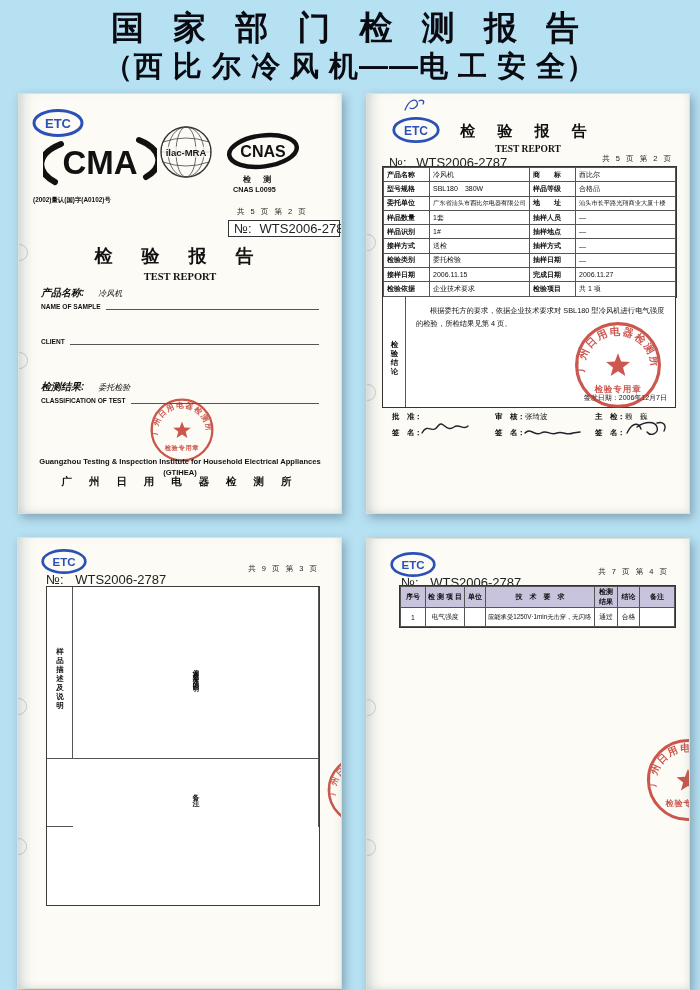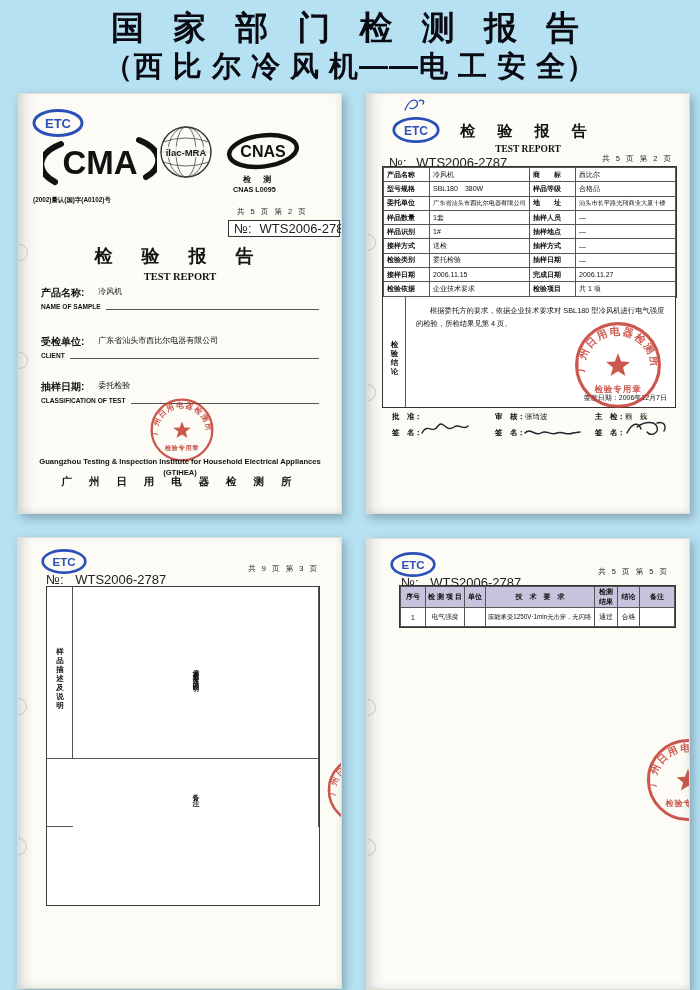--- a/index.html
+++ b/index.html
@@ -20,21 +20,21 @@
   #page3{left:17px;top:537px;width:323px;height:450px;}
   #page4{left:366px;top:538px;width:322px;height:450px;}
   .punch{position:absolute;left:-8px;width:15px;height:15px;border:1px solid #cfcfc4;border-radius:50%;background:transparent;}
   .pageno{font-size:7.5px;letter-spacing:2px;color:#222;white-space:nowrap;}
   .no-text{font-size:13px;white-space:nowrap;color:#222;}
   .rpt-title-cn{text-align:center;font-weight:bold;color:#111;white-space:nowrap;}
   .rpt-title-en{text-align:center;font-weight:bold;font-family:"Liberation Serif",serif;color:#111;white-space:nowrap;}
   
   .no-box{border:1.2px solid #333;display:flex;align-items:center;padding:0 5px;gap:8px;background:#fff;}
   .field{left:22px;width:278px;}
-  .f-line1{display:flex;align-items:flex-start;gap:14px;}
+  .f-line1{display:flex;align-items:center;gap:14px;font-style:italic;}
   .f-cn{font-weight:bold;font-size:10px;color:#111;white-space:nowrap;}
   .f-val{font-size:8px;color:#111;white-space:nowrap;}
   .f-line2{display:flex;align-items:flex-end;margin-top:1px;}
   .f-en{font-size:6.6px;font-weight:bold;color:#111;white-space:nowrap;}
   .f-rule{flex:1;border-bottom:1px solid #555;margin-left:5px;height:8px;}
   .footer-cn{text-align:center;font-size:10.5px;font-weight:bold;letter-spacing:7px;color:#111;white-space:nowrap;margin-top:32px;}
   .footer-en{text-align:center;font-size:7.6px;font-weight:bold;color:#111;white-space:nowrap;}
   
   table.t2{border-collapse:collapse;table-layout:fixed;width:292px;background:#fff;}
   table.t2 td{border:1px solid #555;height:13.3px;font-size:7px;padding:0 3px;
@@ -120,32 +120,28 @@
     <div class="f-line1">
       <span class="f-cn">产品名称:</span>
       <span class="f-val">冷风机</span>
     </div>
     <div class="f-line2">
       <span class="f-en">NAME OF SAMPLE</span>
       <span class="f-rule"></span>
     </div>
   </div>
   <div class="abs field" style="top:241px">
-    <div class="f-line1">
-      <span class="f-cn">受检单位:</span>
-      <span class="f-val">广东省汕头市西比尔电器有限公司</span>
-    </div>
     <div class="f-line2">
       <span class="f-en">CLIENT</span>
       <span class="f-rule"></span>
     </div>
   </div>
   <div class="abs field" style="top:286px">
     <div class="f-line1">
-      <span class="f-cn">抽样日期:</span>
+      <span class="f-cn">检测结果:</span>
       <span class="f-val">委托检验</span>
     </div>
     <div class="f-line2">
       <span class="f-en">CLASSIFICATION OF TEST</span>
       <span class="f-rule"></span>
     </div>
   </div>
 
   <svg class="abs stamp" style="left:130px;top:303px" width="66" height="66" viewBox="0 0 100 100">
     <circle cx="50" cy="50" r="46" fill="none" stroke="#c03328" stroke-width="3.5"></circle>
@@ -332,21 +328,21 @@
 </div>
 
 <div class="page" id="page4">
   <div class="punch" style="top:160px"></div>
   <div class="punch" style="top:300px"></div>
 
   <svg class="abs" style="left:22px;top:12px" width="48" height="27" viewBox="0 0 54 30">
     <ellipse cx="27" cy="15" rx="24" ry="12.5" fill="none" stroke="#2b51b8" stroke-width="3"></ellipse>
     <text x="27" y="20" text-anchor="middle" font-size="13" font-weight="bold" fill="#2b51b8">ETC</text>
   </svg>
-  <div class="abs pageno" style="right:20px;top:28px">共 5 页 第 5 页</div>
+  <div class="abs pageno" style="right:20px;top:28px">共 7 页 第 4 页</div>
   <div class="abs no-text" style="left:34px;top:36px">
     <span>№:</span>
     <span style="margin-left:8px">WTS2006-2787</span>
   </div>
 
   <div class="abs" style="left:32px;top:46px;border:1.5px solid #333">
     <table class="t4">
       <colgroup>
         <col style="width:25px">
           <col style="width:39px">

